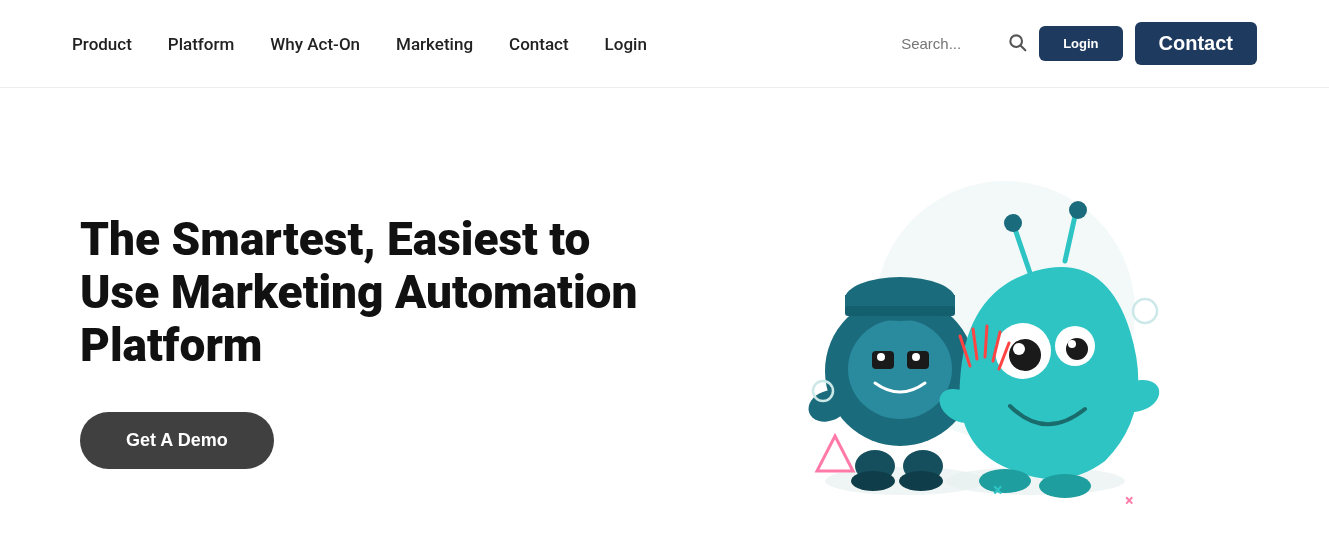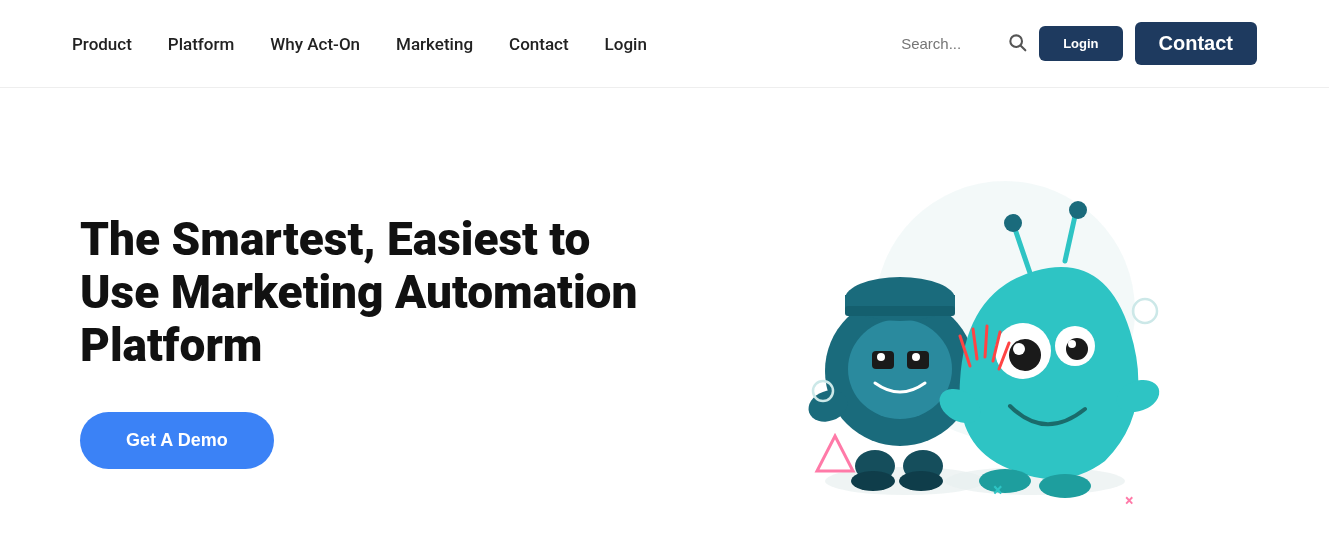--- a/index.html
+++ b/index.html
@@ -85,21 +85,21 @@
     }
     .hero-text h1 {
       font-size: 46px;
       font-weight: 900;
       color: #111;
       line-height: 1.15;
       margin-bottom: 40px;
       margin-top: 20px;
     }
     .btn-demo {
-      background: #3b82f6;
+      background: #404040;
       color: #fff;
       border: none;
       border-radius: 30px;
       padding: 18px 46px;
       font-size: 18px;
       font-weight: 700;
       cursor: pointer;
     }
 
     

